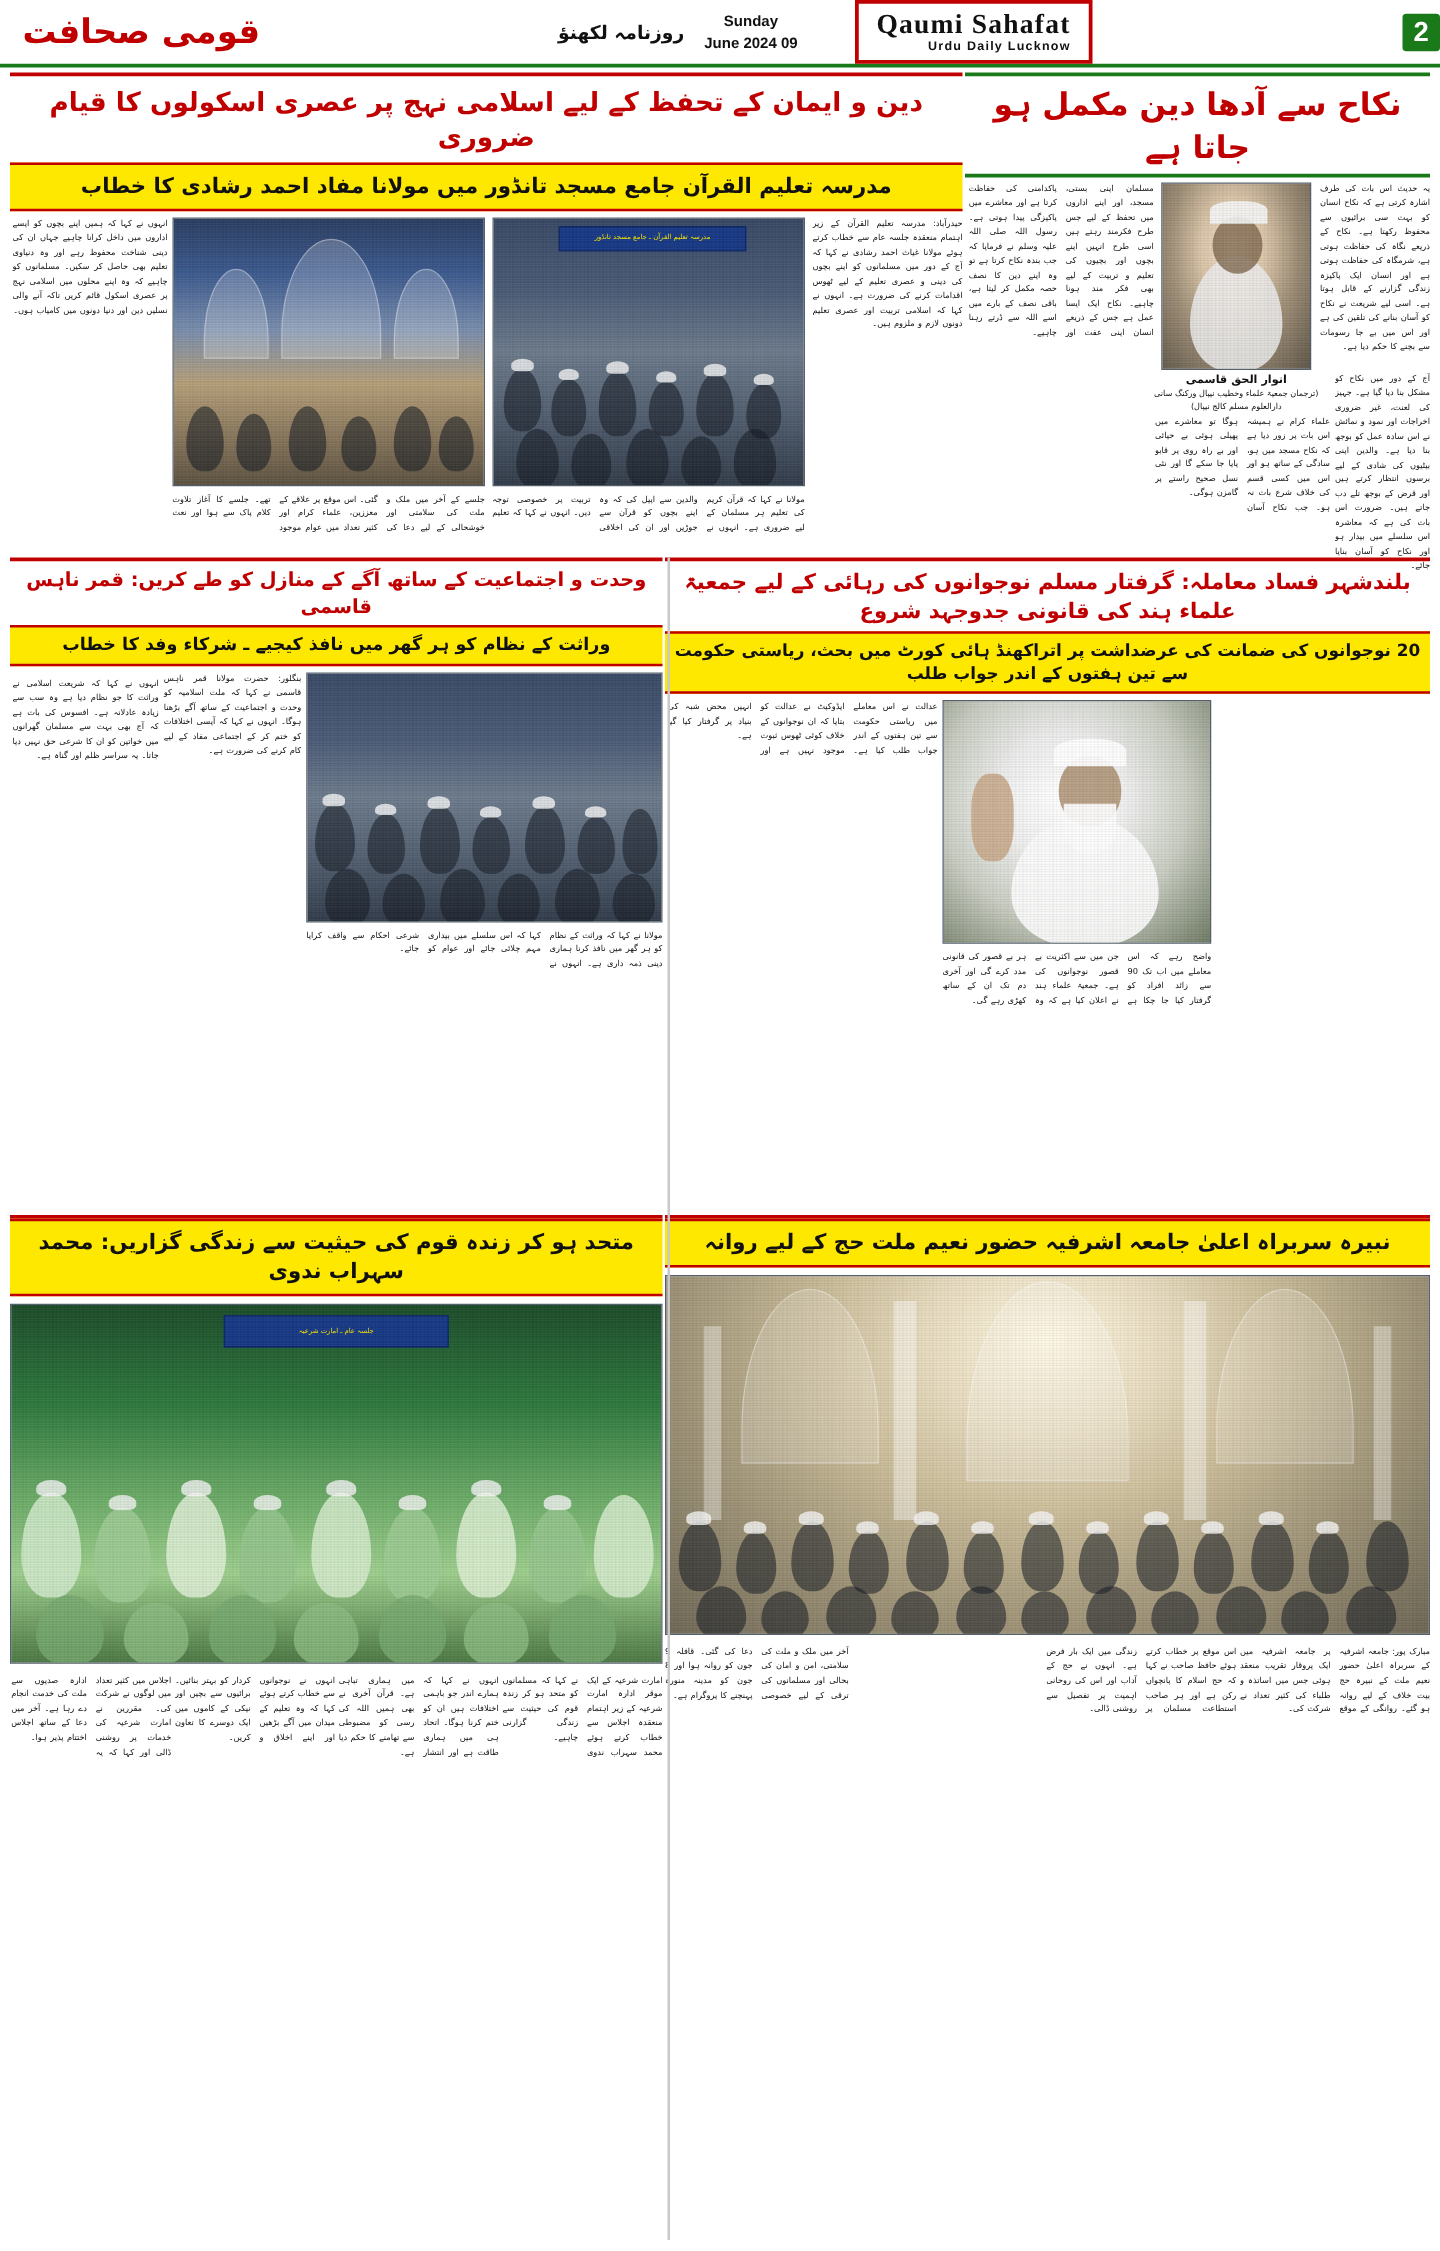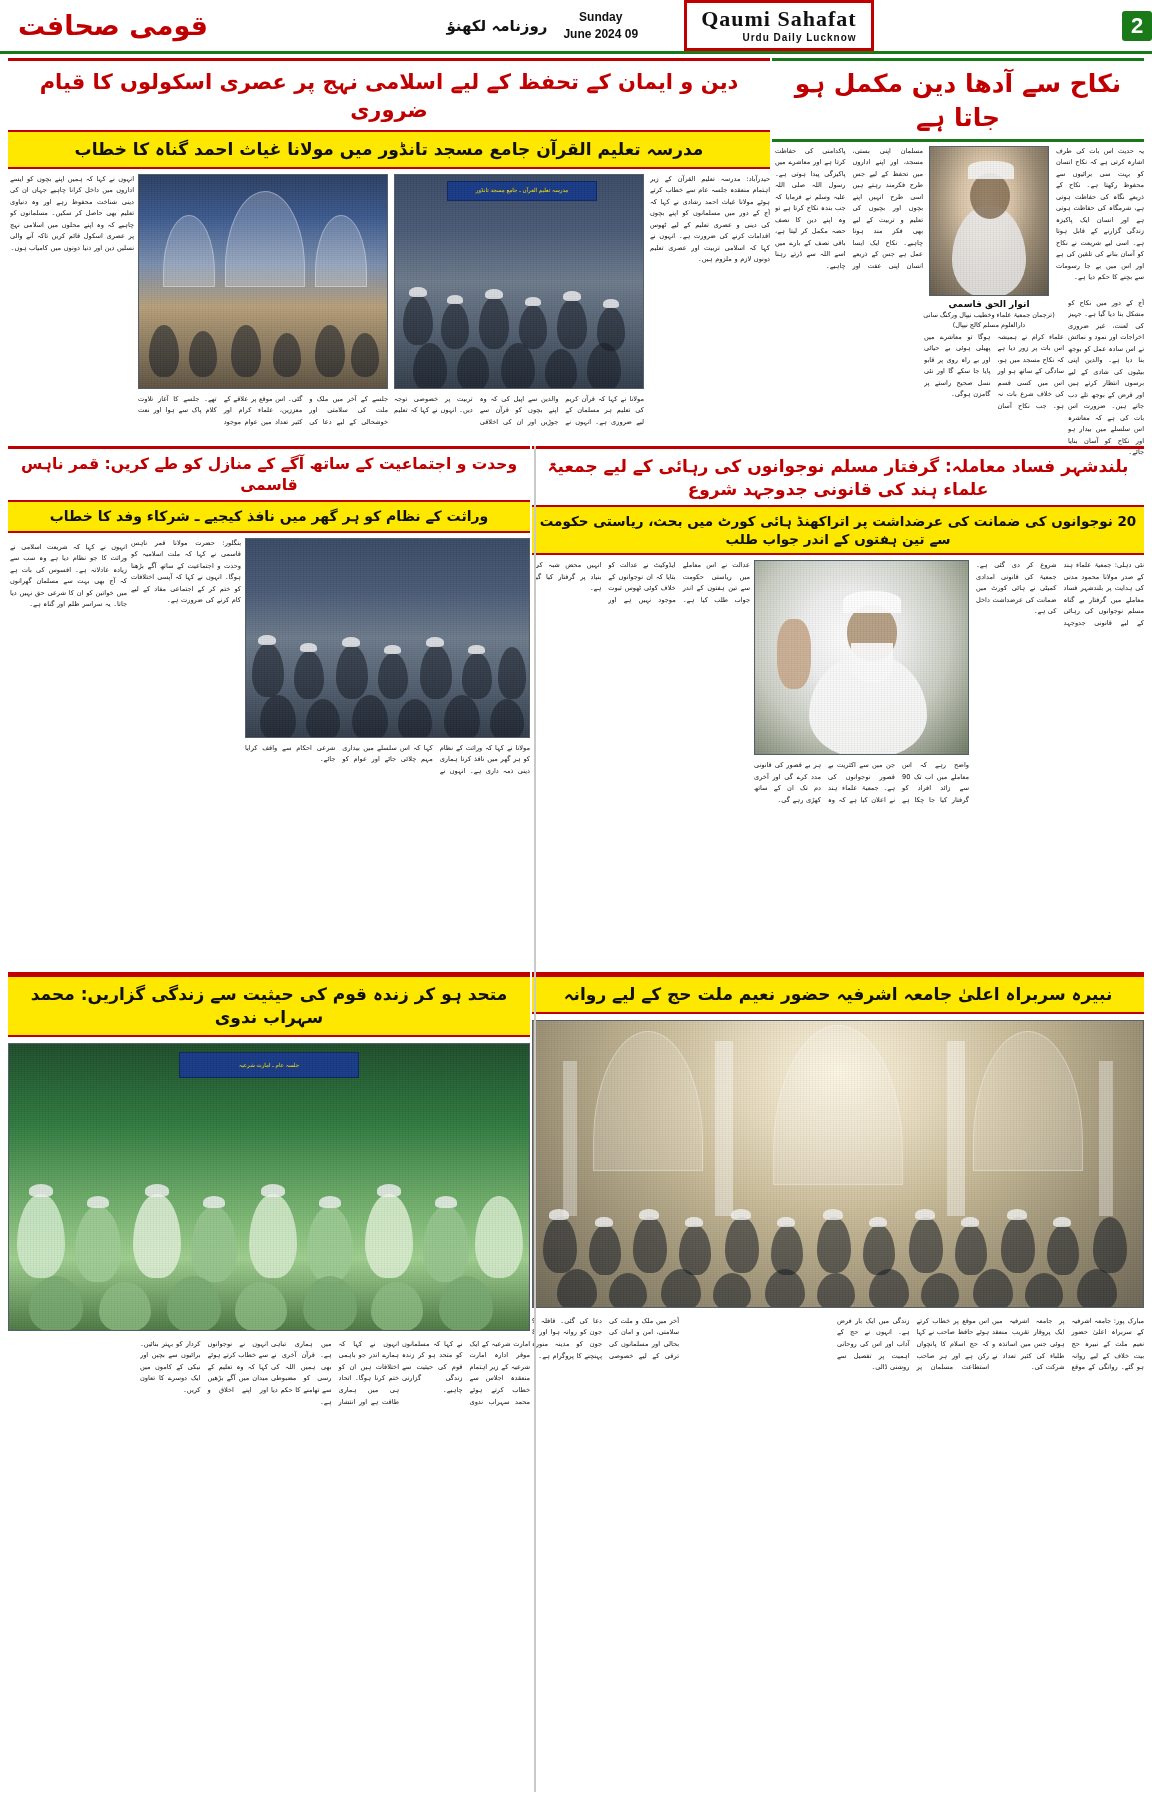--- a/index.html
+++ b/index.html
@@ -177,21 +177,21 @@
 
       <div class="body-text" style="position:absolute; top:152px; right:0; width:76px; height:178px;">آج کے دور میں نکاح کو مشکل بنا دیا گیا ہے۔ جہیز کی لعنت، غیر ضروری اخراجات اور نمود و نمائش نے اس سادہ عمل کو بوجھ بنا دیا ہے۔ والدین اپنی بیٹیوں کی شادی کے لیے برسوں انتظار کرتے ہیں اور قرض کے بوجھ تلے دب جاتے ہیں۔ ضرورت اس بات کی ہے کہ معاشرہ اس سلسلے میں بیدار ہو اور نکاح کو آسان بنایا جائے۔</div>
 
       <div class="body-text" style="position:absolute; top:186px; right:80px; width:140px; height:144px; column-count:2;">علماء کرام نے ہمیشہ اس بات پر زور دیا ہے کہ نکاح مسجد میں ہو، سادگی کے ساتھ ہو اور اس میں کسی قسم کی خلاف شرع بات نہ ہو۔ جب نکاح آسان ہوگا تو معاشرے میں پھیلی ہوئی بے حیائی اور بے راہ روی پر قابو پایا جا سکے گا اور نئی نسل صحیح راستے پر گامزن ہوگی۔</div>
     </div>
   </div>
 
   <div style="position:absolute; top:58px; left:8px; width:762px; height:382px;">
     <div class="rule-red" style="width:100%;"></div>
     <div class="headline" style="font-size:21px; padding:7px 4px 5px 4px;">دین و ایمان کے تحفظ کے لیے اسلامی نہج پر عصری اسکولوں کا قیام ضروری</div>
-    <div class="headline on-yellow" style="font-size:17px; padding:6px 4px 6px 4px; border-top:2px solid #c00000; border-bottom:2px solid #c00000;">مدرسہ تعلیم القرآن جامع مسجد تانڈور میں مولانا غیاث احمد گناہ کا خطاب</div>
+    <div class="headline on-yellow" style="font-size:17px; padding:6px 4px 6px 4px; border-top:2px solid #c00000; border-bottom:2px solid #c00000;">مدرسہ تعلیم القرآن جامع مسجد تانڈور میں مولانا مفاد احمد رشادی کا خطاب</div>
 
     <div style="position:relative; height:265px; margin-top:5px;">
 
       <div class="photo ph-crowd ph-grain" style="position:absolute; top:0; right:126px; width:250px; height:215px;">
         <div class="banner" style="top:6px; right:46px; width:150px; height:20px;">مدرسہ تعلیم القرآن ـ جامع مسجد تانڈور</div>
         <div class="silhouettes">
           <i style="left:8px; top:120px; width:30px; height:50px;"></i>
           <i style="left:46px; top:128px; width:28px; height:46px;"></i>
           <i style="left:84px; top:122px; width:30px; height:52px;"></i>
           <i style="left:124px; top:130px; width:28px; height:44px;"></i>
@@ -243,21 +243,20 @@
       <div class="photo ph-white ph-grain" style="position:absolute; top:0; right:175px; width:215px; height:195px;">
         <div class="silhouettes">
           <i style="left:54px; top:92px; width:118px; height:104px; background:rgba(250,250,250,.92);"></i>
           <i style="left:92px; top:44px; width:50px; height:56px; background:rgba(175,150,120,.9); border-radius:48%;"></i>
           <i style="left:88px; top:30px; width:58px; height:22px; background:rgba(255,255,255,.95); border-radius:45% 45% 0 0;"></i>
           <i style="left:96px; top:82px; width:42px; height:40px; background:rgba(252,252,252,.95); border-radius:0 0 48% 48%;"></i>
           <i style="left:22px; top:58px; width:34px; height:70px; background:rgba(200,170,140,.9); border-radius:40%;"></i>
         </div>
       </div>
 
-      <div class="body-text" style="position:absolute; top:0; right:0; width:168px; height:430px; column-count:2;">نئی دہلی: جمعیۃ علماء ہند کے صدر مولانا محمود مدنی کی ہدایت پر بلندشہر فساد معاملے میں گرفتار بے گناہ مسلم نوجوانوں کی رہائی کے لیے قانونی جدوجہد شروع کر دی گئی ہے۔ جمعیۃ کی قانونی امدادی کمیٹی نے ہائی کورٹ میں ضمانت کی عرضداشت داخل کی ہے۔</div>
       <div class="body-text" style="position:absolute; top:0; right:394px; width:216px; height:430px; column-count:3;">عدالت نے اس معاملے میں ریاستی حکومت سے تین ہفتوں کے اندر جواب طلب کیا ہے۔ ایڈوکیٹ نے عدالت کو بتایا کہ ان نوجوانوں کے خلاف کوئی ٹھوس ثبوت موجود نہیں ہے اور انہیں محض شبہ کی بنیاد پر گرفتار کیا گیا ہے۔</div>
       <div class="body-text" style="position:absolute; top:200px; right:175px; width:215px; height:230px; column-count:3;">واضح رہے کہ اس معاملے میں اب تک 90 سے زائد افراد کو گرفتار کیا جا چکا ہے جن میں سے اکثریت بے قصور نوجوانوں کی ہے۔ جمعیۃ علماء ہند نے اعلان کیا ہے کہ وہ ہر بے قصور کی قانونی مدد کرے گی اور آخری دم تک ان کے ساتھ کھڑی رہے گی۔</div>
     </div>
   </div>
 
   <div style="position:absolute; top:446px; left:8px; width:522px; height:520px;">
     <div class="rule-red" style="width:100%;"></div>
     <div class="headline" style="font-size:15.5px; padding:5px 3px 4px 3px;">وحدت و اجتماعیت کے ساتھ آگے کے منازل کو طے کریں: قمر ناہس قاسمی</div>
     <div class="headline on-yellow" style="font-size:14px; padding:5px 3px 5px 3px; border-top:2px solid #c00000; border-bottom:2px solid #c00000;">وراثت کے نظام کو ہر گھر میں نافذ کیجیے ـ شرکاء وفد کا خطاب</div>
 
@@ -389,18 +388,19 @@
           <i style="left:252px; top:140px; width:24px; height:13px;"></i>
           <i style="left:310px; top:152px; width:22px; height:12px;"></i>
           <i style="left:368px; top:140px; width:24px; height:13px;"></i>
           <i style="left:426px; top:152px; width:22px; height:12px;"></i>
         </div>
       </div>
 
       <div class="body-text" style="position:absolute; top:296px; right:0; width:128px; height:449px; column-count:2;">امارت شرعیہ کے ایک موقر ادارہ امارت شرعیہ کے زیر اہتمام منعقدہ اجلاس سے خطاب کرتے ہوئے محمد سہراب ندوی نے کہا کہ مسلمانوں کو متحد ہو کر زندہ قوم کی حیثیت سے زندگی گزارنی چاہیے۔</div>
       <div class="body-text" style="position:absolute; top:296px; right:131px; width:128px; height:449px; column-count:2;">انہوں نے کہا کہ ہمارے اندر جو باہمی اختلافات ہیں ان کو ختم کرنا ہوگا۔ اتحاد ہی میں ہماری طاقت ہے اور انتشار میں ہماری تباہی ہے۔ قرآن آخری نے بھی ہمیں اللہ کی رسی کو مضبوطی سے تھامنے کا حکم دیا ہے۔</div>
       <div class="body-text" style="position:absolute; top:296px; right:262px; width:128px; height:449px; column-count:2;">انہوں نے نوجوانوں سے خطاب کرتے ہوئے کہا کہ وہ تعلیم کے میدان میں آگے بڑھیں اور اپنے اخلاق و کردار کو بہتر بنائیں۔ برائیوں سے بچیں اور نیکی کے کاموں میں ایک دوسرے کا تعاون کریں۔</div>
+      <div class="body-text" style="position:absolute; top:296px; right:393px; width:128px; height:449px; column-count:2;">اجلاس میں کثیر تعداد میں لوگوں نے شرکت کی۔ مقررین نے امارت شرعیہ کی خدمات پر روشنی ڈالی اور کہا کہ یہ ادارہ صدیوں سے ملت کی خدمت انجام دے رہا ہے۔ آخر میں دعا کے ساتھ اجلاس اختتام پذیر ہوا۔</div>
     </div>
   </div>
 
   <div style="position:absolute; top:446px; left:534px; width:2px; height:1346px; background:#c9c9c9;"></div>
 
 </div>
 
 </body></html>

